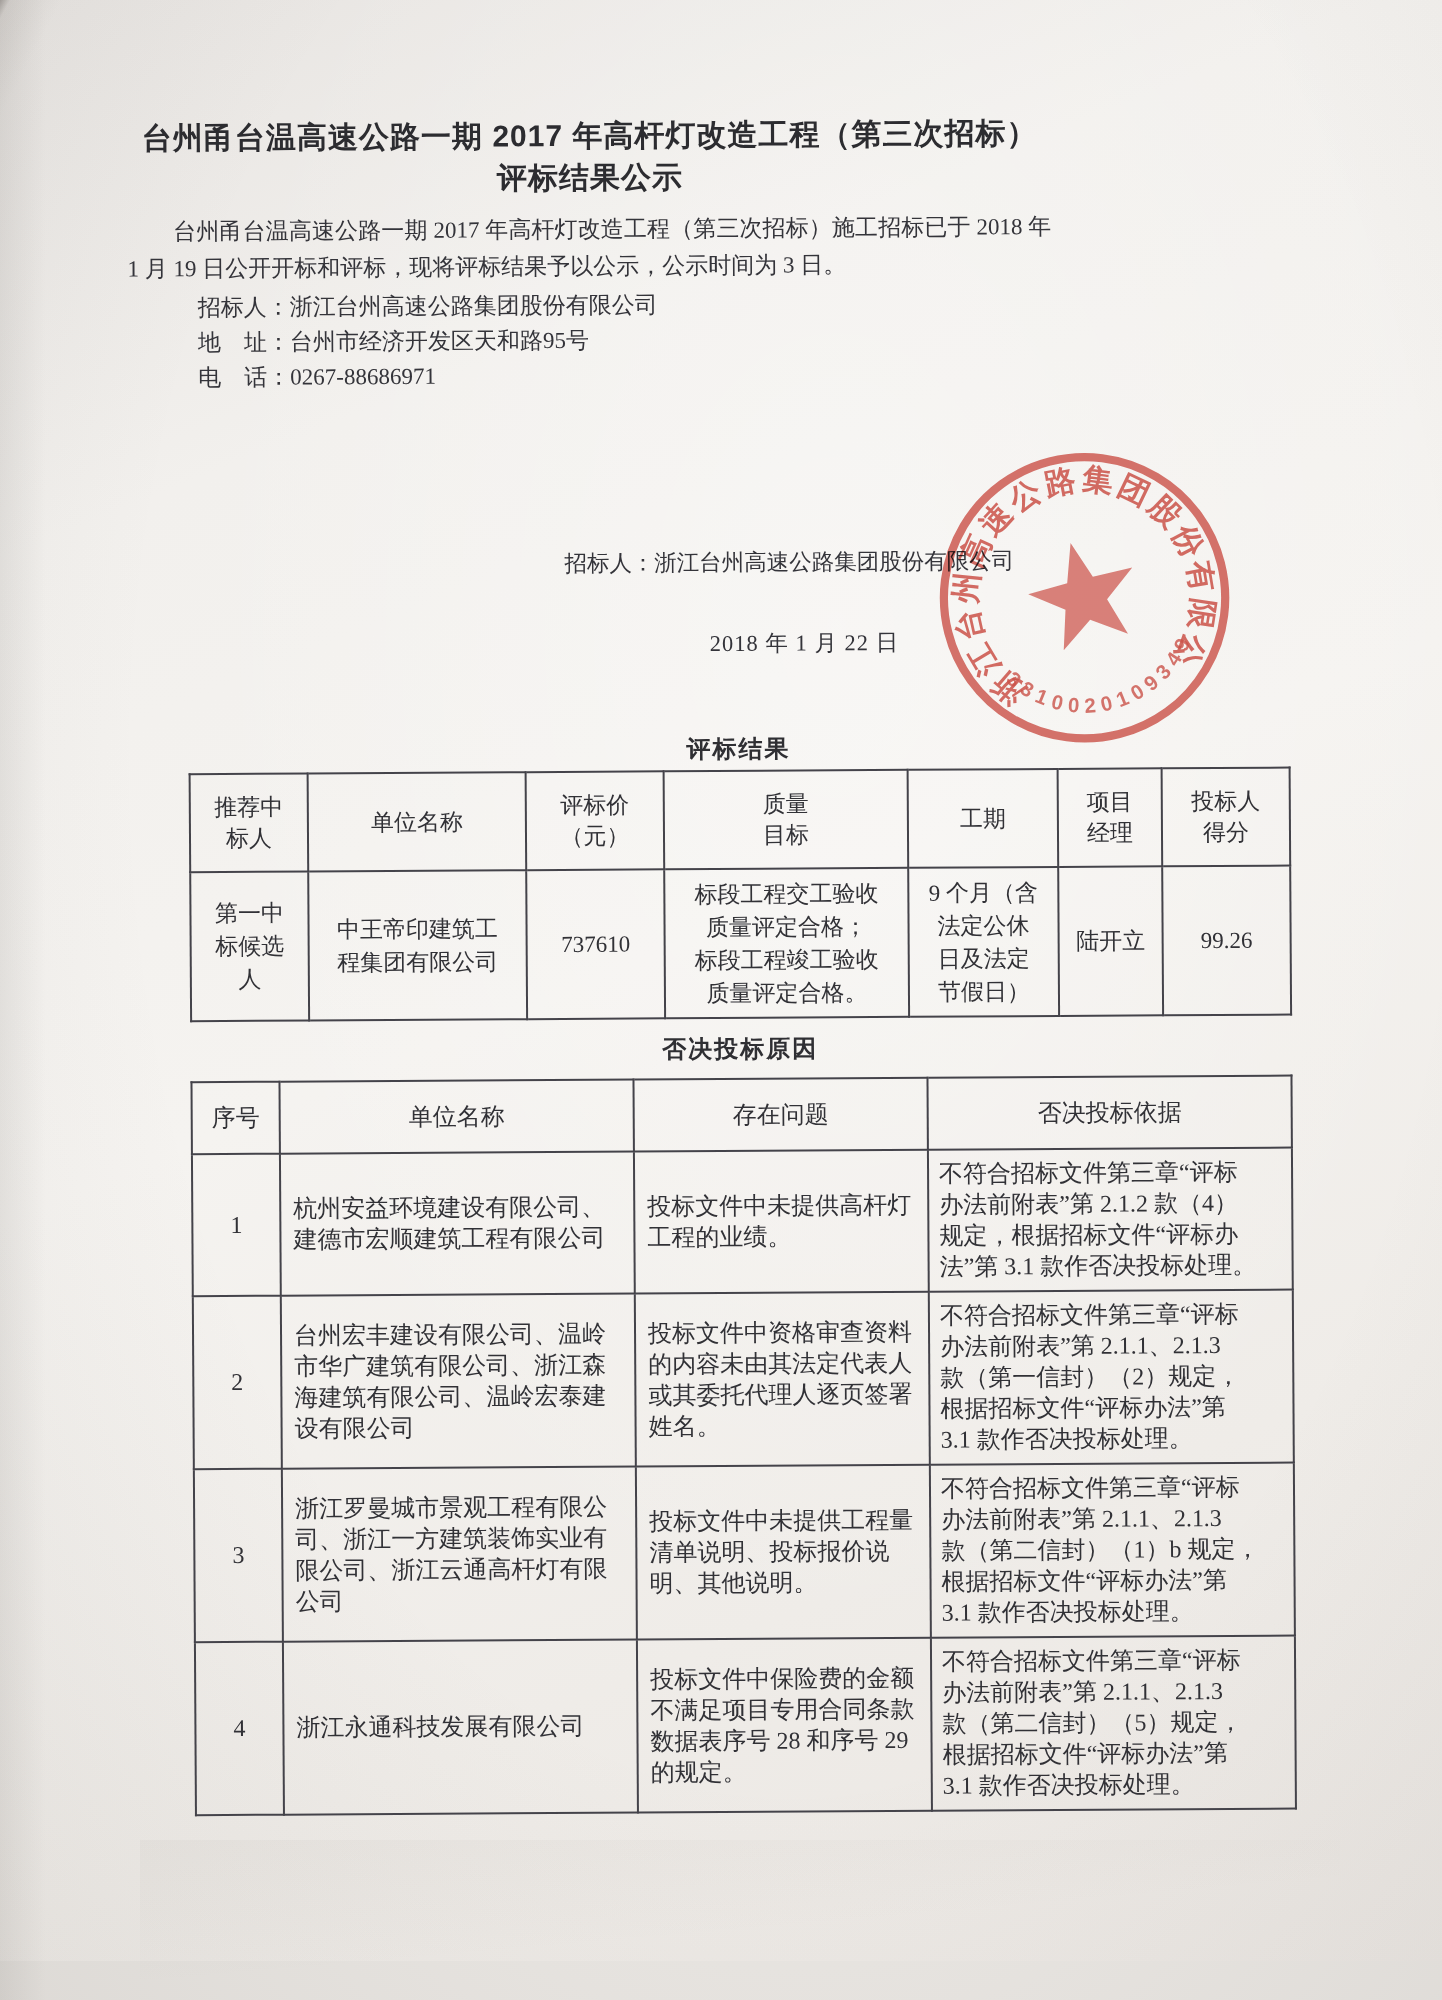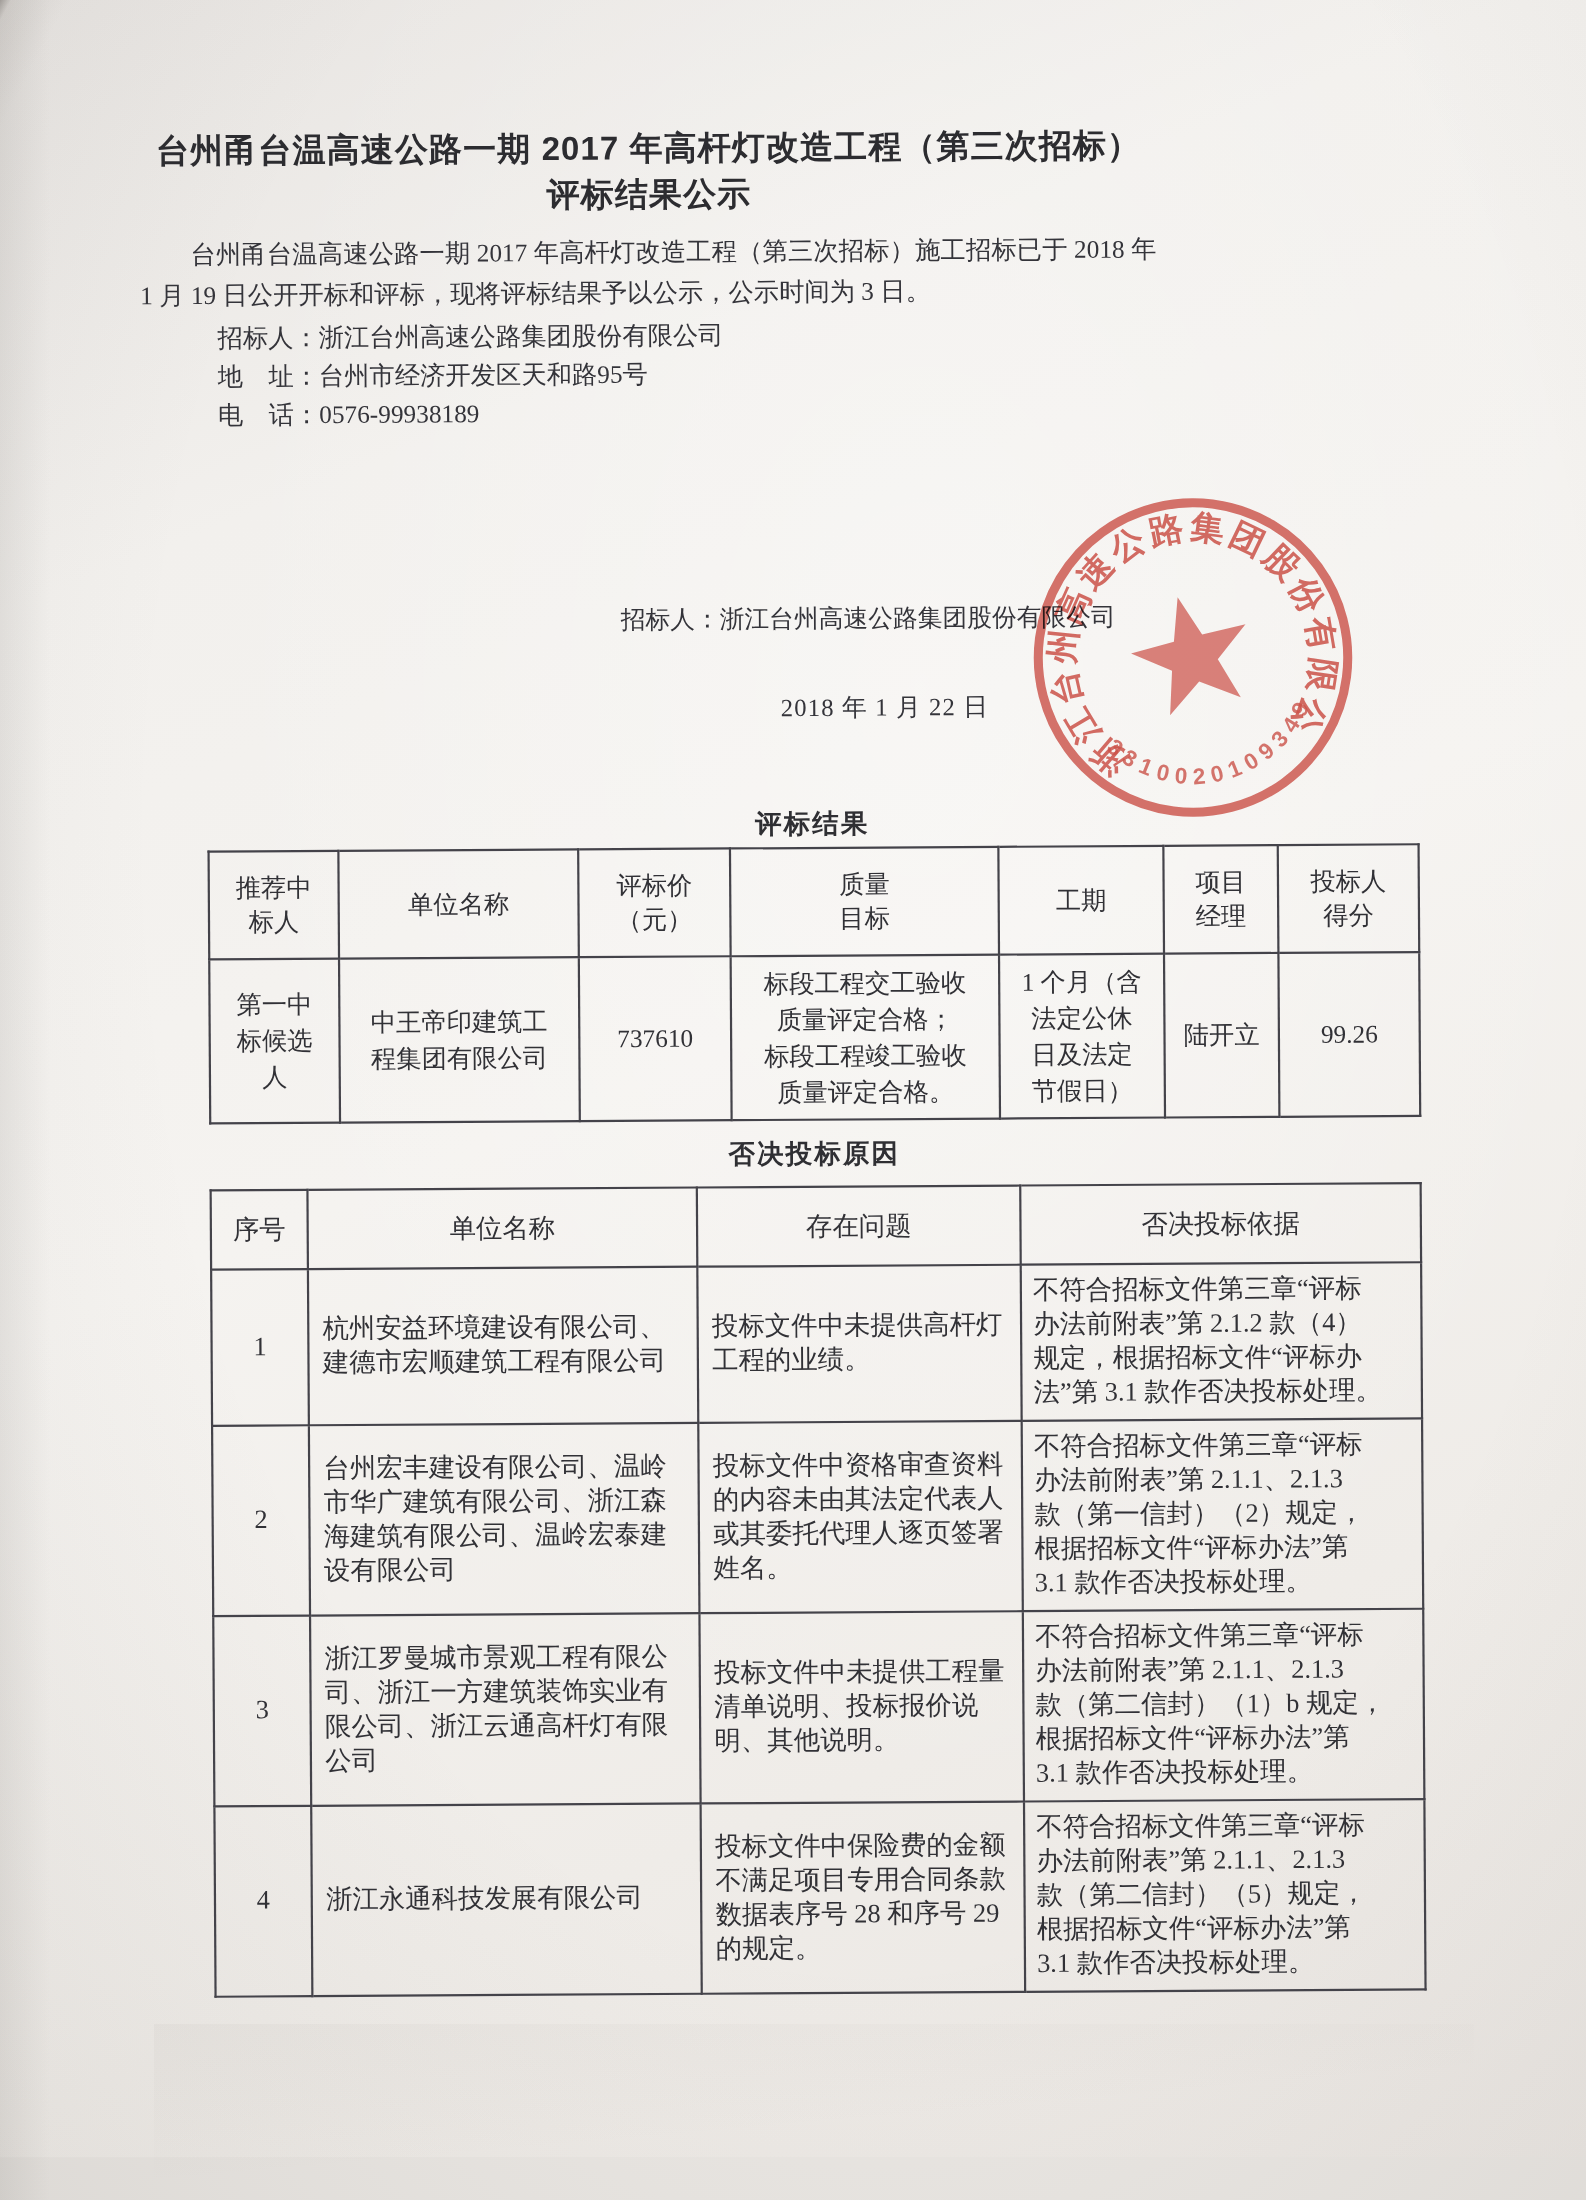--- a/index.html
+++ b/index.html
@@ -82,21 +82,21 @@
     <div class="title">
       <div>台州甬台温高速公路一期 2017 年高杆灯改造工程（第三次招标）</div>
       <div>评标结果公示</div>
     </div>
 
     <div class="intro">台州甬台温高速公路一期 2017 年高杆灯改造工程（第三次招标）施工招标已于 2018 年 1 月 19 日公开开标和评标，现将评标结果予以公示，公示时间为 3 日。</div>
 
     <div class="contact">
       <div class="line"><span>招标人：</span><span>浙江台州高速公路集团股份有限公司</span></div>
       <div class="line"><span>地　址：</span><span>台州市经济开发区天和路95号</span></div>
-      <div class="line"><span>电　话：</span><span>0576-99938189</span></div>
+      <div class="line"><span>电　话：</span><span>0267-88686971</span></div>
     </div>
 
     <div class="sig-line">招标人：浙江台州高速公路集团股份有限公司</div>
     <div class="sig-date">2018 年 1 月 22 日</div>
 
     <div class="stamp">
       <svg width="308" height="308" viewBox="0 0 300 300">
         <circle class="stamp-ring" cx="150" cy="150" r="137" fill="none" stroke-width="8" stroke="#c7443a"></circle>
         <path id="stamp-arc-top" d="M 75.8,224.2 A 105,105 0 1 1 224.2,224.2" fill="none"></path>
         <path id="stamp-arc-bottom" d="M 53,206 A 112,112 0 0 0 247,206" fill="none"></path>
@@ -143,21 +143,21 @@
           <td class="preline">第一中
 标候选
 人</td>
           <td class="preline">中王帝印建筑工
 程集团有限公司</td>
           <td>737610</td>
           <td class="preline">标段工程交工验收
 质量评定合格；
 标段工程竣工验收
 质量评定合格。</td>
-          <td class="preline">1 个月（含
+          <td class="preline">9 个月（含
 法定公休
 日及法定
 节假日）</td>
           <td>陆开立</td>
           <td>99.26</td>
         </tr>
       </tbody>
     </table>
 
     <div class="sec-heading h-reject">否决投标原因</div>

